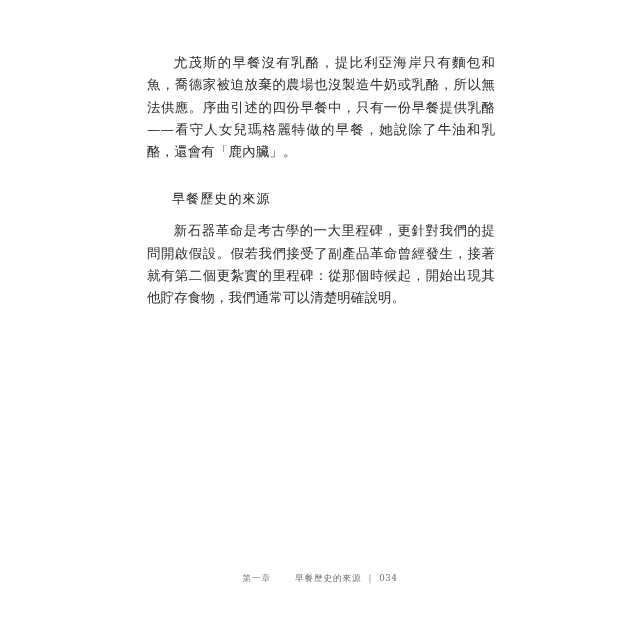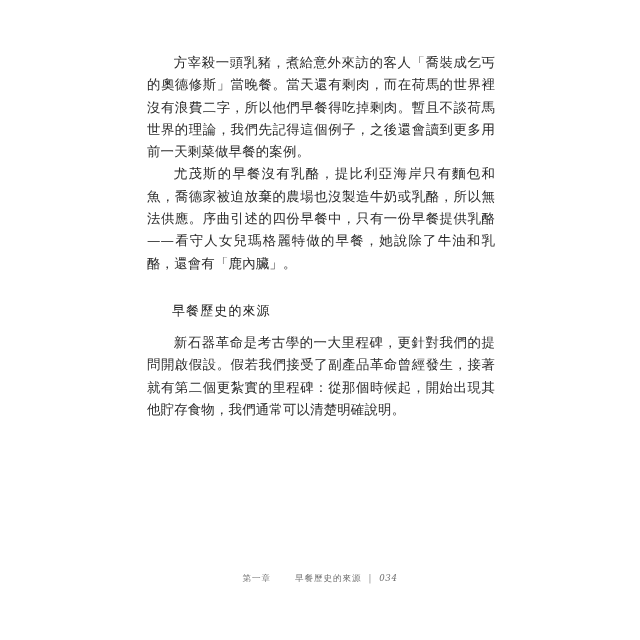--- a/index.html
+++ b/index.html
@@ -90,31 +90,29 @@
   }
 
   .footer-sep {
     margin-right: 7px;
     color: #8c8c8c;
   }
 
   .footer-page {
     letter-spacing: 0.6px;
     font-family: "DejaVu Serif", "Liberation Serif", serif;
-    font-style: italic;
   }
 </style>
 </head>
 <body>
 
 <div class="page">
 
   <div class="text-column">
 
-    <p class="para">方宰殺一頭乳豬，煮給意外來訪的客人「喬裝成乞丐的奧德修斯」當晚餐。當天還有剩肉，而在荷馬的世界裡沒有浪費二字，所以他們早餐得吃掉剩肉。暫且不談荷馬世界的理論，我們先記得這個例子，之後還會讀到更多用前一天剩菜做早餐的案例。</p>
 
     <p class="para">尤茂斯的早餐沒有乳酪，提比利亞海岸只有麵包和魚，喬德家被迫放棄的農場也沒製造牛奶或乳酪，所以無法供應。序曲引述的四份早餐中，只有一份早餐提供乳酪——看守人女兒瑪格麗特做的早餐，她說除了牛油和乳酪，還會有「鹿內臟」。</p>
 
     <div class="block-gap"></div>
 
     <h2 class="section-heading section-gap-before">早餐歷史的來源</h2>
 
     <p class="para">新石器革命是考古學的一大里程碑，更針對我們的提問開啟假設。假若我們接受了副產品革命曾經發生，接著就有第二個更紮實的里程碑：從那個時候起，開始出現其他貯存食物，我們通常可以清楚明確說明。</p>
 
 

